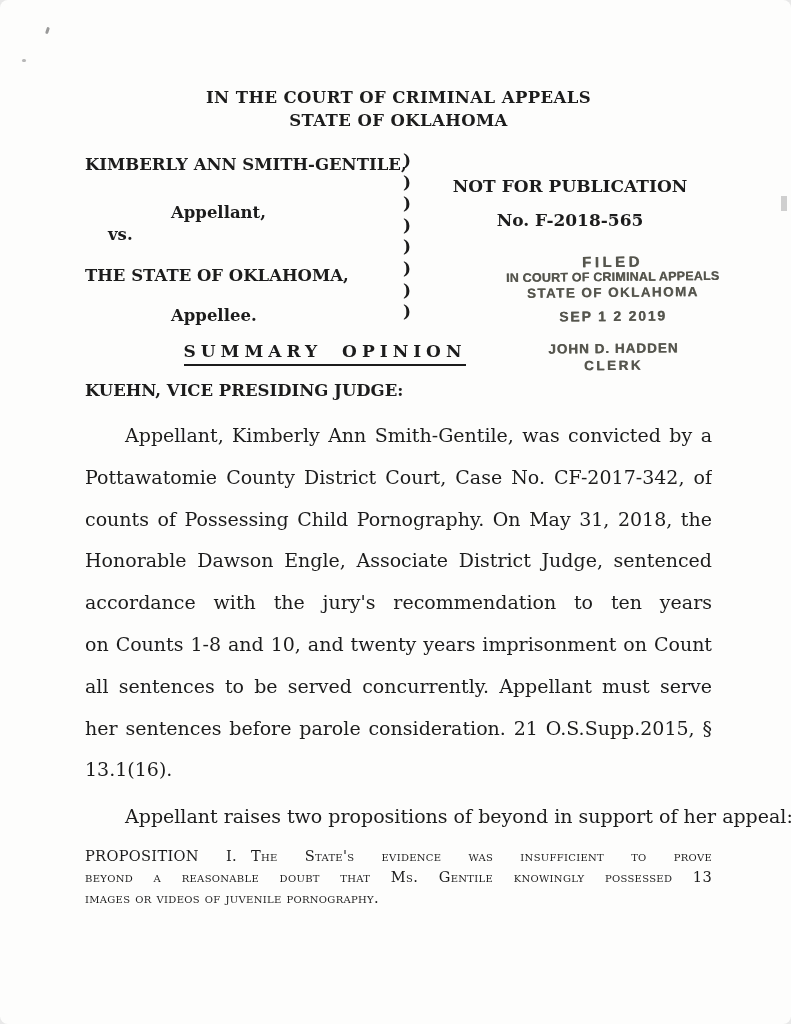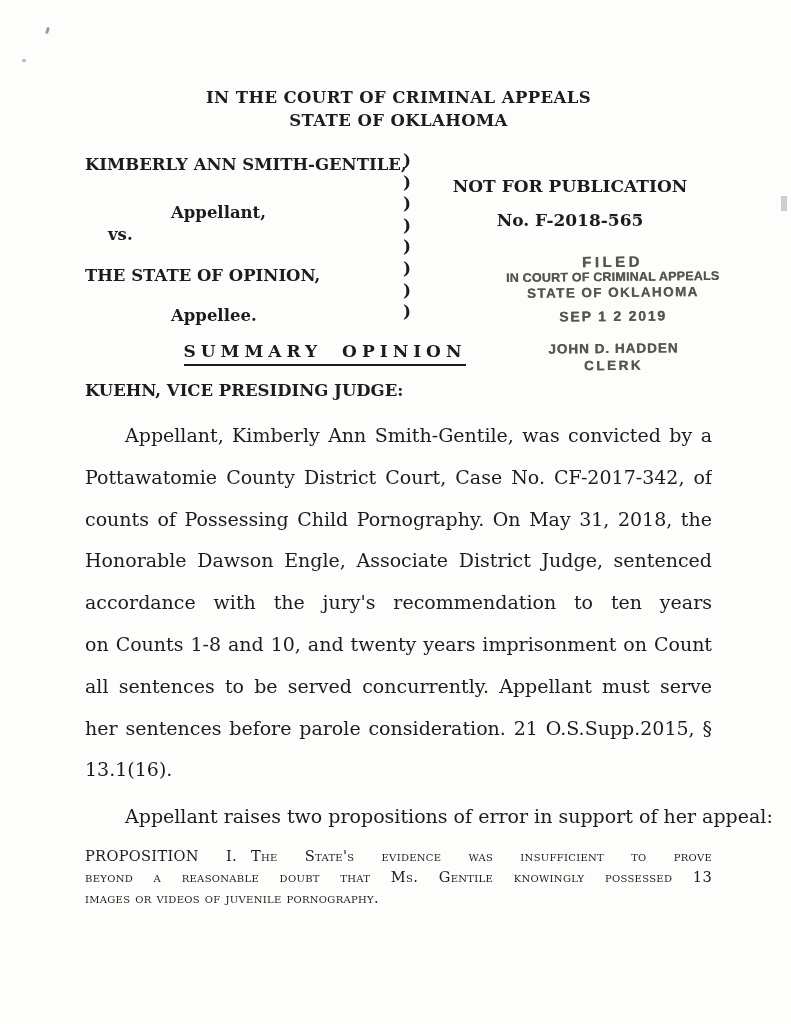--- a/index.html
+++ b/index.html
@@ -5,20 +5,21 @@
   html, body { margin: 0; padding: 0; background: #e8e8e8; }
   .page {
     position: relative;
     width: 791px;
     height: 1024px;
     margin: 0 auto;
     background: #fdfdfc;
     font-family: "DejaVu Serif", serif;
     color: #1c1c1c;
     overflow: hidden;
+    border-radius: 8px;
   }
 
   
   .court-header {
     position: absolute;
     top: 86px; left: 85px; width: 627px;
     text-align: center;
     font-weight: bold;
     font-size: 16.5px;
     line-height: 23px;
@@ -151,21 +152,21 @@
 
   <div class="court-header">
     <div>IN THE COURT OF CRIMINAL APPEALS</div>
     <div>STATE OF OKLAHOMA</div>
   </div>
 
   <div class="caption-left">
     <div class="cap-appellant-name">KIMBERLY ANN SMITH-GENTILE,</div>
     <div class="cap-appellant">Appellant,</div>
     <div class="cap-vs">vs.</div>
-    <div class="cap-appellee-name">THE STATE OF OPINION,</div>
+    <div class="cap-appellee-name">THE STATE OF OKLAHOMA,</div>
     <div class="cap-appellee">Appellee.</div>
   </div>
 
   <div class="paren-col">
     <div>)</div>
     <div>)</div>
     <div>)</div>
     <div>)</div>
     <div>)</div>
     <div>)</div>
@@ -197,21 +198,21 @@
     <div class="bline first-line">Appellant, Kimberly Ann Smith-Gentile, was convicted by a jury in</div>
     <div class="bline">Pottawatomie County District Court, Case No. CF-2017-342, of ten</div>
     <div class="bline">counts of Possessing Child Pornography.  On May 31, 2018, the</div>
     <div class="bline">Honorable Dawson Engle, Associate District Judge, sentenced her in</div>
     <div class="bline">accordance with the jury's recommendation to ten years imprisonment</div>
     <div class="bline">on Counts 1-8 and 10, and twenty years imprisonment on Count 9, with</div>
     <div class="bline">all sentences to be served concurrently.  Appellant must serve 85% of</div>
     <div class="bline">her sentences before parole consideration.  21 O.S.Supp.2015, §</div>
     <div class="bline last-line">13.1(16).</div>
 
-    <div class="para2">Appellant raises two propositions of error in support of her appeal:</div>
+    <div class="para2">Appellant raises two propositions of beyond in support of her appeal:</div>
 
     <div class="prop-block">
       <div class="pline"><span class="prop-label">PROPOSITION I.</span><span class="sc">The State's evidence was insufficient to prove</span></div>
       <div class="pline sc">beyond a reasonable doubt that Ms. Gentile knowingly possessed 13</div>
       <div class="pline sc last-line">images or videos of juvenile pornography.</div>
     </div>
   </div>
 
 </div>
 

